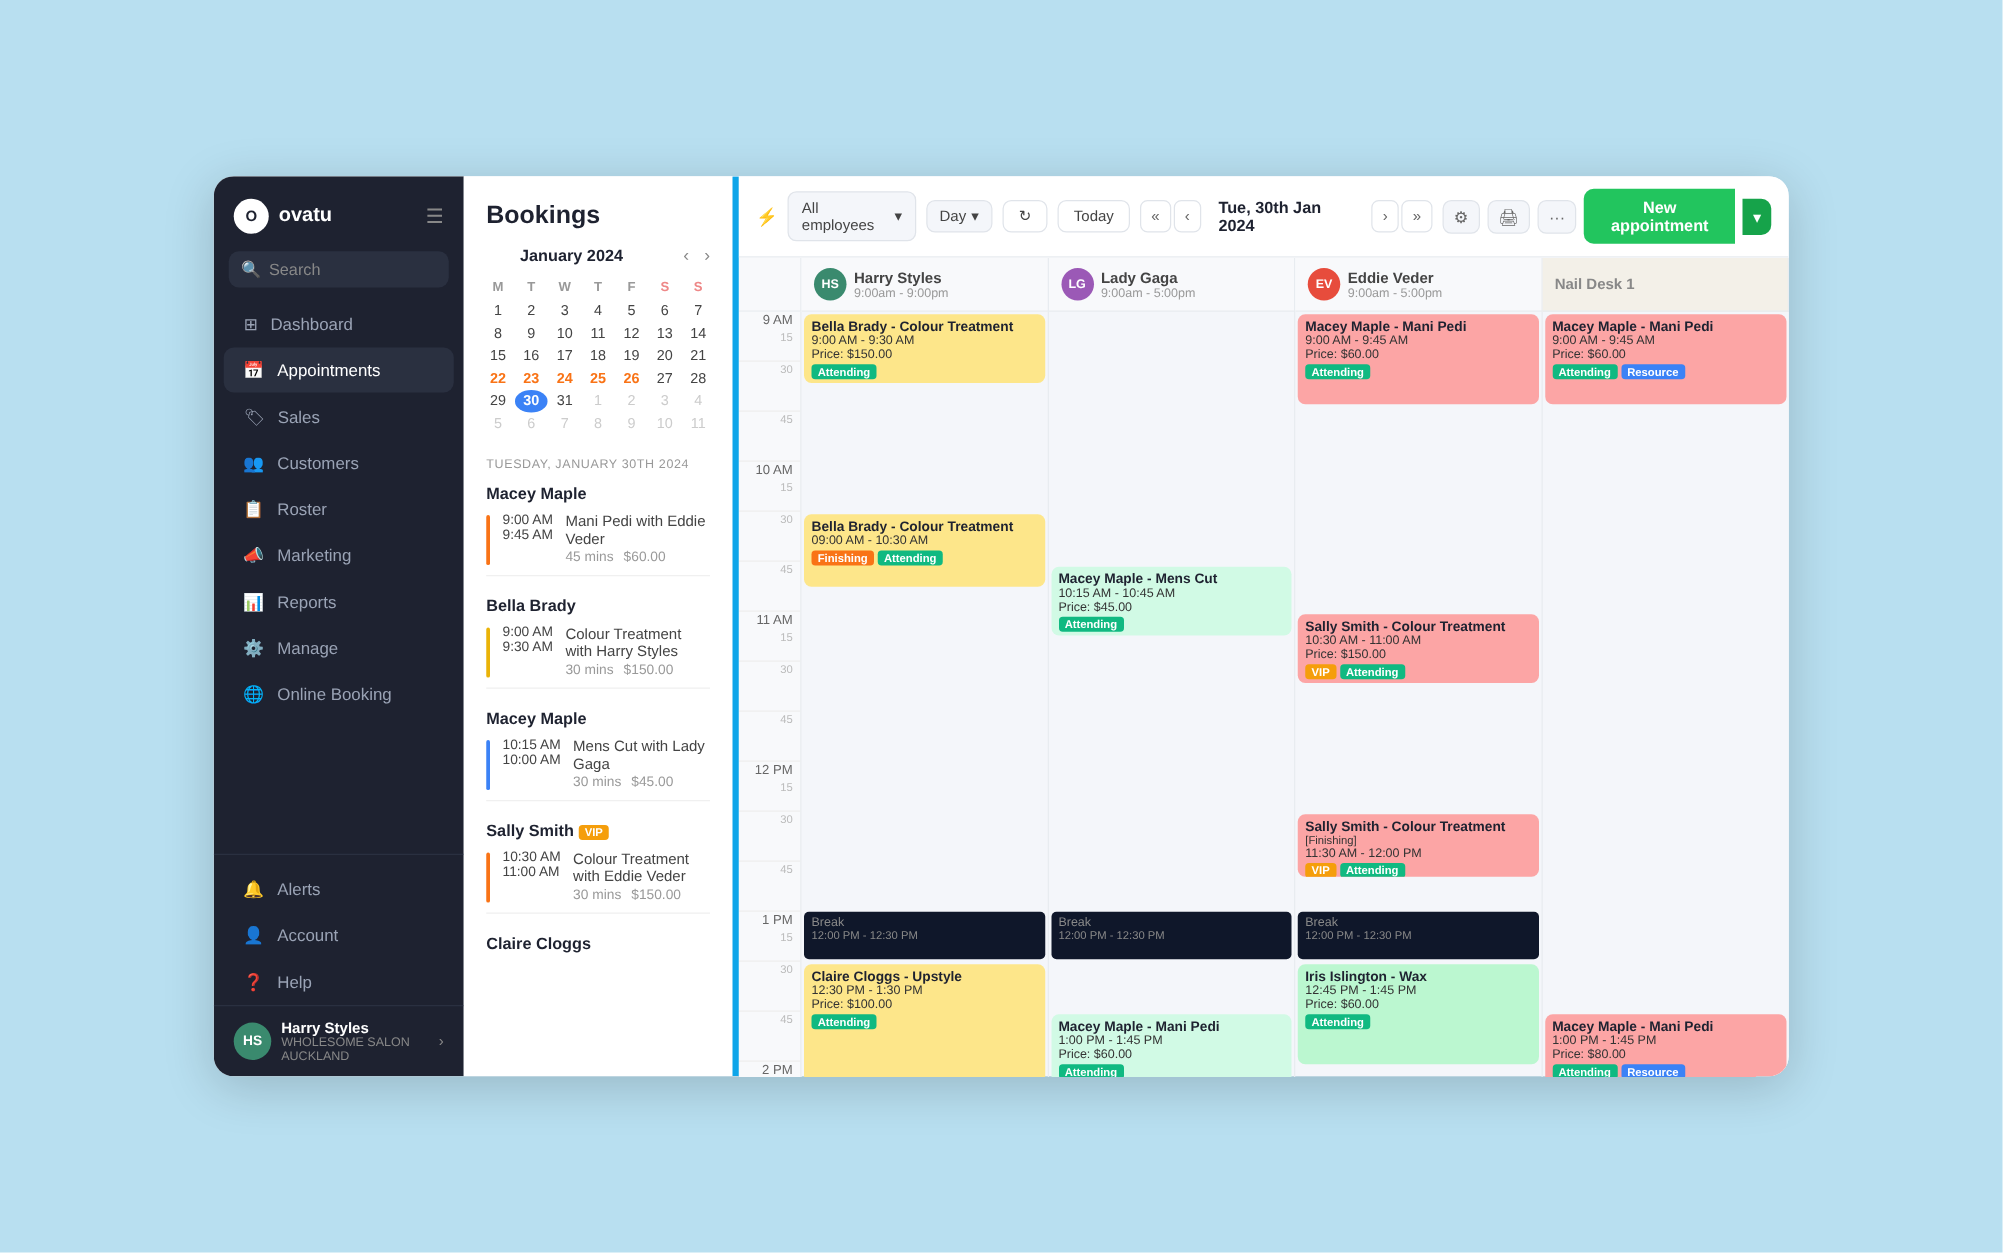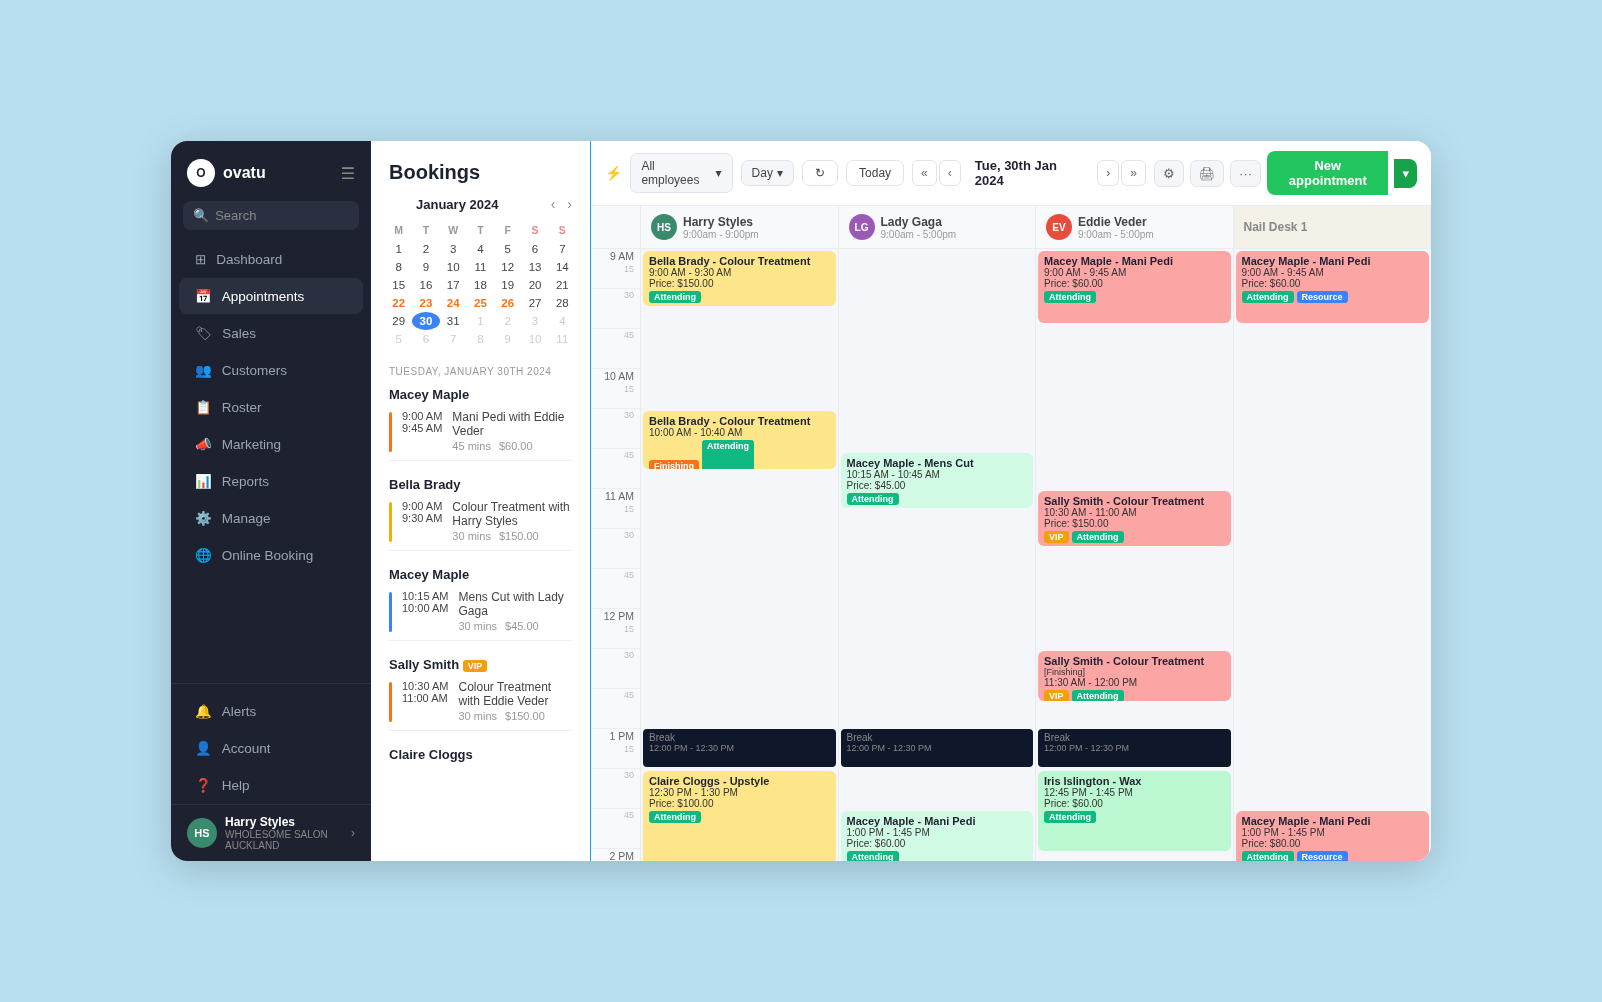--- a/index.html
+++ b/index.html
@@ -96,21 +96,21 @@
     .main-content {
       flex: 1;
       display: flex;
       overflow: hidden;
       background: #f4f6fa;
     }
     
     .left-panel {
       width: 220px;
       background: #fff;
-      border-right: 1px solid #0ea5e9;
+      border-right: 5px solid #0ea5e9;
       display: flex;
       flex-direction: column;
       overflow-y: auto;
       flex-shrink: 0;
     }
     .bookings-title {
       font-size: 20px;
       font-weight: 700;
       color: #1e2230;
       padding: 20px 18px 10px 18px;
@@ -282,21 +282,21 @@
       overflow: hidden;
     }
     .event-abs .ev-title { font-weight: 700; font-size: 11px; color: #1e2230; }
     .event-abs .ev-time { font-size: 10px; color: #333; }
     .event-abs .ev-price { font-size: 10px; color: #333; }
     .event-abs .ev-tags { display: flex; gap: 3px; margin-top: 2px; flex-wrap: wrap; }
     .ev-tag {
       font-size: 9px; padding: 1px 5px; border-radius: 3px; font-weight: 600;
     }
     .ev-tag-attending { background: #10b981; color: #fff; }
-    .ev-tag-finishing { background: #f97316; color: #fff; margin-top: 20px; }
+    .ev-tag-finishing { background: #f97316; color: #fff; }
     .ev-tag-vip { background: #f59e0b; color: #fff; }
     .ev-tag-resource { background: #3b82f6; color: #fff; }
     .break-abs {
       position: absolute;
       left: 2px; right: 2px;
       background: #0f172a;
       border-radius: 4px;
       padding: 3px 6px;
       font-size: 10px; color: #888;
     }
@@ -719,21 +719,21 @@
                 <div class="ev-title">Bella Brady - Colour Treatment</div>
                 <div class="ev-time">9:00 AM - 9:30 AM</div>
                 <div class="ev-price">Price: $150.00</div>
                 <div class="ev-tags">
                   <span class="ev-tag ev-tag-attending">Attending</span>
                 </div>
               </div>
 
               <div class="event-abs" style="background:#fde68a;top:162px;height:58px;">
                 <div class="ev-title">Bella Brady - Colour Treatment</div>
-                <div class="ev-time">10:00 AM - 10:40 AM</div>
+                <div class="ev-time">09:00 AM - 10:30 AM</div>
                 <div class="ev-tags">
                   <span class="ev-tag ev-tag-finishing">Finishing</span>
                   <span class="ev-tag ev-tag-attending">Attending</span>
                 </div>
               </div>
 
               <div class="break-abs" style="top:480px;height:38px;">
                 <div>Break</div>
                 <div style="font-size:9px;">12:00 PM - 12:30 PM</div>
               </div>

